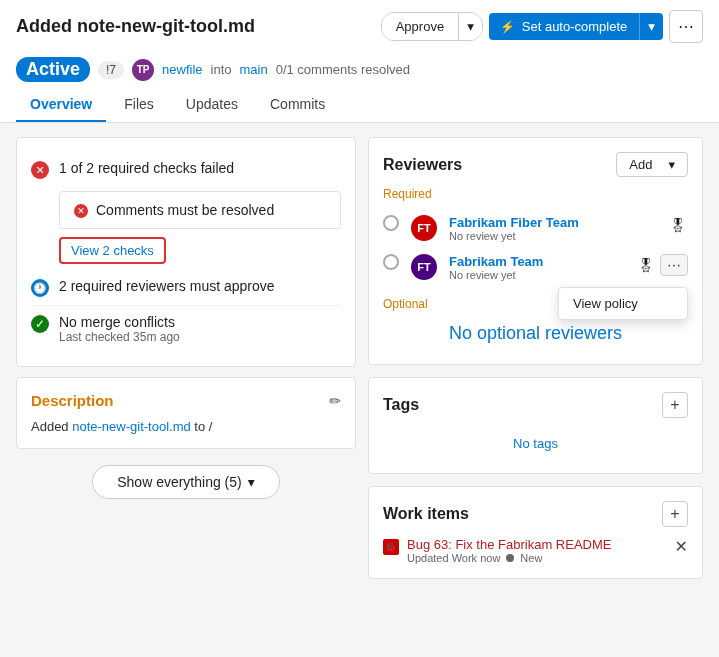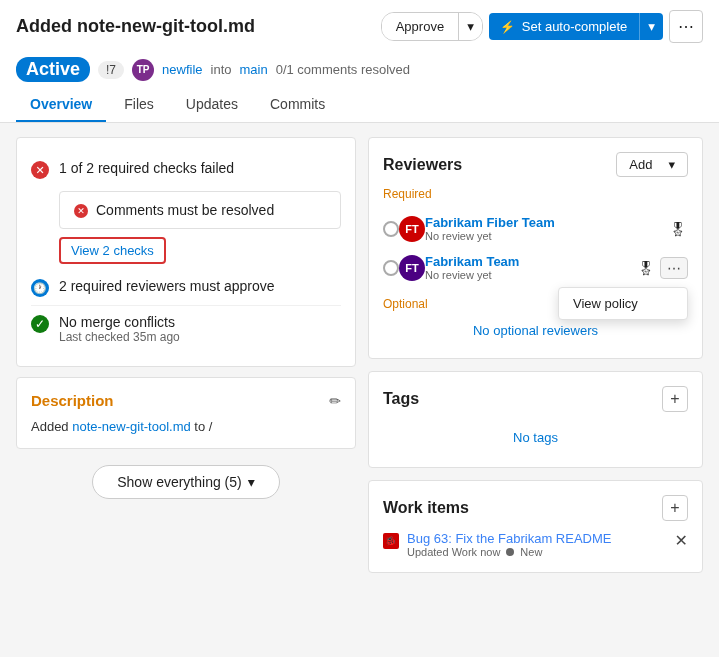--- a/index.html
+++ b/index.html
@@ -312,22 +312,22 @@
       padding: 14px;
     }
     .reviewer-group-label {
       font-size: 12px;
       color: #d97b00;
       margin-bottom: 8px;
       font-weight: 500;
     }
     .reviewer-item {
       display: flex;
-      align-items: center;
-      gap: 0;
+      align-items: flex-start;
+      gap: 12px;
       padding: 6px 0;
     }
     .radio-circle {
       width: 16px;
       height: 16px;
       border-radius: 50%;
       border: 2px solid #aaa;
       flex-shrink: 0;
     }
     .avatar-ft {
@@ -387,21 +387,21 @@
       cursor: pointer;
       color: #1e1e1e;
     }
     .optional-label {
       font-size: 12px;
       color: #d97b00;
       margin: 10px 0 6px 0;
       font-weight: 500;
     }
     .no-optional {
-      font-size: 13px;
+      font-size: 18px;
       color: #0078d4;
       text-align: center;
       padding: 6px 0;
     }
     .tags-section {
       background: #fff;
       border: 1px solid #e0e0e0;
       border-radius: 4px;
       padding: 14px;
     }
@@ -437,21 +437,21 @@
       display: flex;
       align-items: center;
       justify-content: center;
       color: #fff;
       font-size: 9px;
       flex-shrink: 0;
       margin-top: 2px;
     }
     .work-item-title {
       font-size: 13px;
-      color: #3b82f6;
+      color: #b91c1c;
       font-weight: 500;
     }
     .work-item-meta {
       font-size: 11px;
       color: #666;
       display: flex;
       align-items: center;
       gap: 6px;
     }
     .status-dot {

